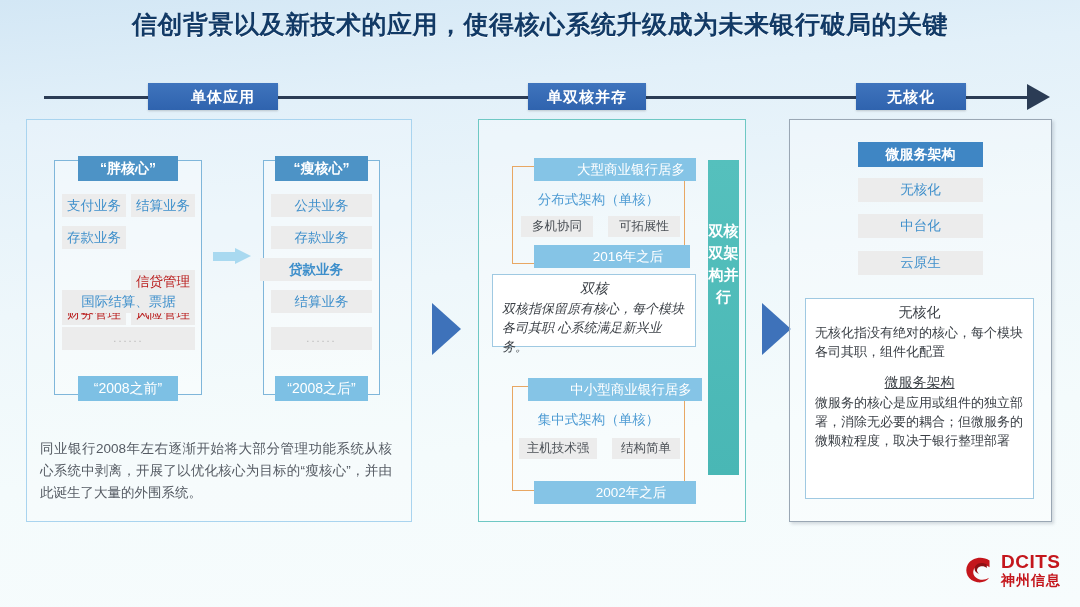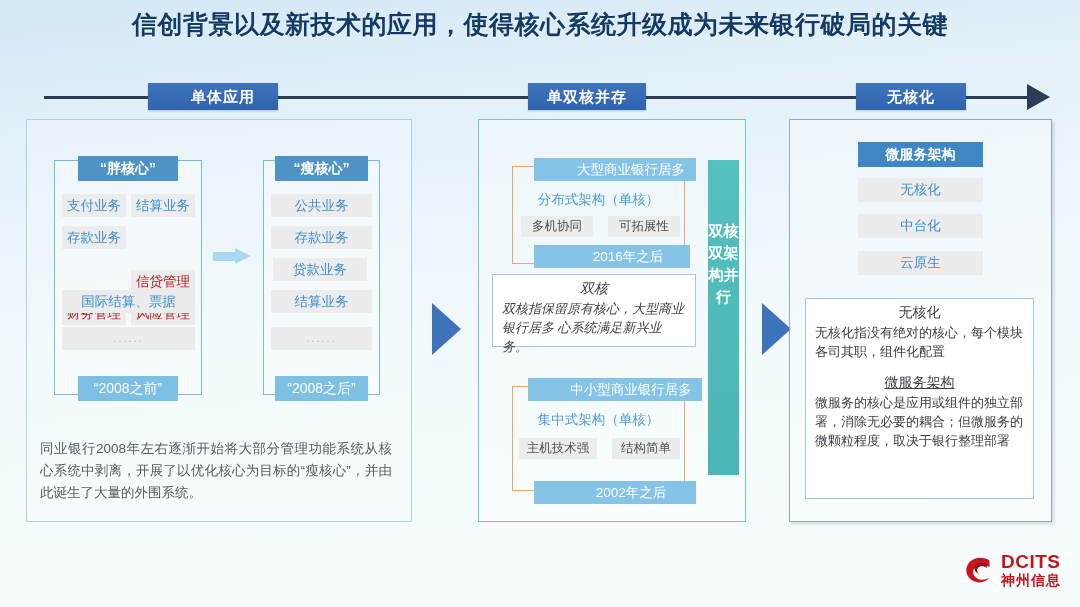--- a/index.html
+++ b/index.html
@@ -149,40 +149,40 @@
     <div class="sh"></div>
       <div class="hd"></div>
   </div>
 
   <div class="core-col" id="col-thin"></div>
   <div class="core-cap" id="cap-thin-top">“瘦核心”</div>
   <div class="core-cap" id="cap-thin-bot">“2008之后”</div>
 
   <div class="cell" style="left:271px;top:194px;width:101px;">公共业务</div>
   <div class="cell" style="left:271px;top:226px;width:101px;">存款业务</div>
-  <div class="cell" style="left:273px;top:258px;width:94px;">贷款业务</div>
+  <div class="cell" style="left:260px;top:258px;width:112px;font-weight:bold;">贷款业务</div>
   <div class="cell" style="left:271px;top:290px;width:101px;">结算业务</div>
   <div class="cell dots" style="left:271px;top:327px;width:101px;">......</div>
 
   <div class="panel-desc">同业银行2008年左右逐渐开始将大部分管理功能系统从核心系统中剥离，开展了以优化核心为目标的“瘦核心”，并由此诞生了大量的外围系统。</div>
 
   <div class="big-arrow" id="ba0"></div>
 
   <div class="panel" id="panel1"></div>
 
   <div class="orange-box" id="ob-top"></div>
   <div class="ob-cap" id="ob-top-cap">大型商业银行居多</div>
   <div class="ob-sub" id="ob-top-sub">分布式架构（单核）</div>
   <div class="tag" id="t0">多机协同</div>
   <div class="tag" id="t1">可拓展性</div>
   <div class="ob-cap" id="ob-top-year">2016年之后</div>
 
   <div class="white-box" id="wb-mid">
     <div class="wb-title">双核</div>
-    <div class="wb-body">双核指保留原有核心，大型商业银行居多 心系统满足新兴业务。</div>
+    <div class="wb-body">双核指保留原有核心，每个模块各司其职 心系统满足新兴业务。</div>
   </div>
 
   <div class="orange-box" id="ob-bot"></div>
   <div class="ob-cap" id="ob-bot-cap">中小型商业银行居多</div>
   <div class="ob-sub" id="ob-bot-sub">集中式架构（单核）</div>
   <div class="tag" id="t2">主机技术强</div>
   <div class="tag" id="t3">结构简单</div>
   <div class="ob-cap" id="ob-bot-year">2002年之后</div>
 
   <div class="teal-bar">

